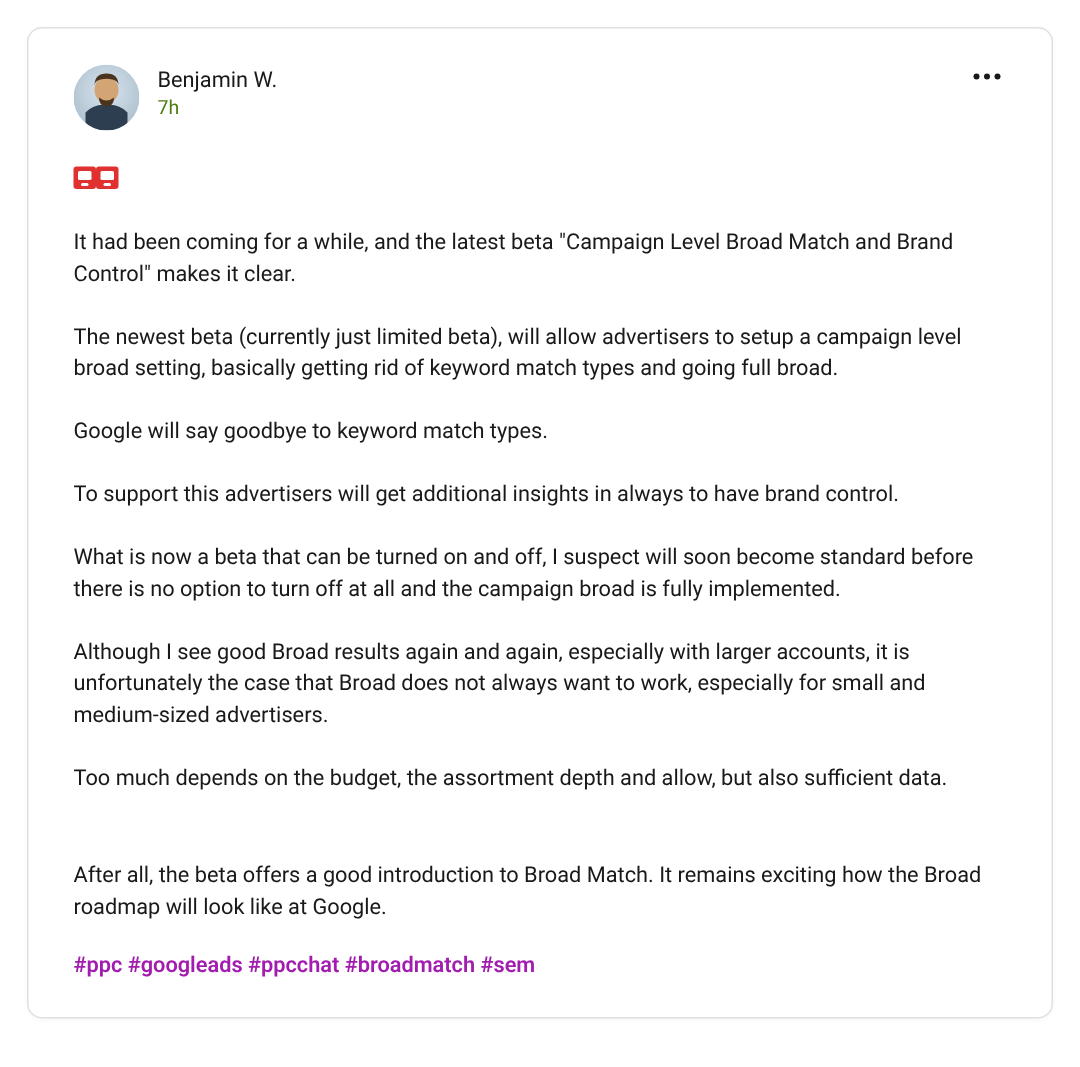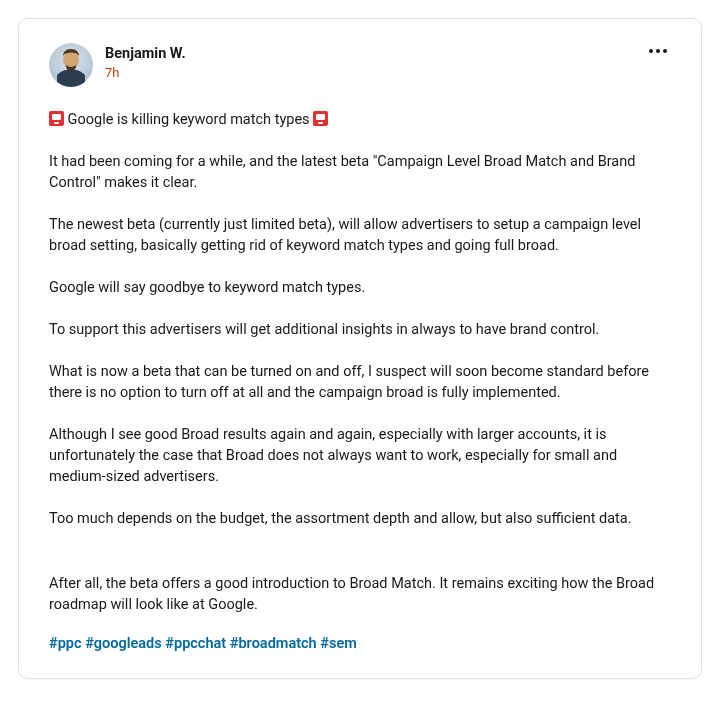--- a/index.html
+++ b/index.html
@@ -37,28 +37,28 @@
     .avatar svg {
       width: 100%;
       height: 100%;
       display: block;
     }
     .author-info {
       flex: 1;
       padding-top: 2px;
     }
     .author-name {
-      font-weight: 700;
+      font-weight: 400;
       font-size: 14.5px;
       color: #191919;
       line-height: 1.3;
     }
     .timestamp {
       font-size: 13px;
-      color: #c2410c;
+      color: #4d7c0f;
       margin-top: 1px;
     }
     .more-button {
       display: flex;
       gap: 3px;
       padding: 4px;
       cursor: pointer;
       margin-top: 2px;
     }
     .more-button span {
@@ -79,21 +79,21 @@
     .post-body p:last-of-type {
       margin-bottom: 18px;
       margin-top: 44px;
     }
     .hashtags {
       font-size: 14.5px;
       font-weight: 600;
       color: #0a66c2;
     }
     .hashtags a {
-      color: #0369a1;
+      color: #a21caf;
       text-decoration: none;
       cursor: pointer;
     }
     .emoji {
       display: inline-block;
       width: 15px;
       height: 15px;
       vertical-align: -2px;
       background: #e03131;
       border-radius: 2px;
@@ -146,21 +146,21 @@
     </div>
     <div class="more-button">
       <span></span>
       <span></span>
       <span></span>
     </div>
   </div>
 
   <div class="post-body">
     <p>
-      <span class="emoji"></span><span> Google is killing keyword match types </span><span class="emoji"></span>
+      <span class="emoji"></span><span class="emoji"></span>
     </p>
     <p>It had been coming for a while, and the latest beta "Campaign Level Broad Match and Brand Control" makes it clear.</p>
     <p>The newest beta (currently just limited beta), will allow advertisers to setup a campaign level broad setting, basically getting rid of keyword match types and going full broad.</p>
     <p>Google will say goodbye to keyword match types.</p>
     <p>To support this advertisers will get additional insights in always to have brand control.</p>
     <p>What is now a beta that can be turned on and off, I suspect will soon become standard before there is no option to turn off at all and the campaign broad is fully implemented.</p>
     <p>Although I see good Broad results again and again, especially with larger accounts, it is unfortunately the case that Broad does not always want to work, especially for small and medium-sized advertisers.</p>
     <p>Too much depends on the budget, the assortment depth and allow, but also sufficient data.</p>
     <p>After all, the beta offers a good introduction to Broad Match. It remains exciting how the Broad roadmap will look like at Google.</p>
     <div class="hashtags"><a>#ppc</a> <a>#googleads</a> <a>#ppcchat</a> <a>#broadmatch</a> <a>#sem</a></div>

